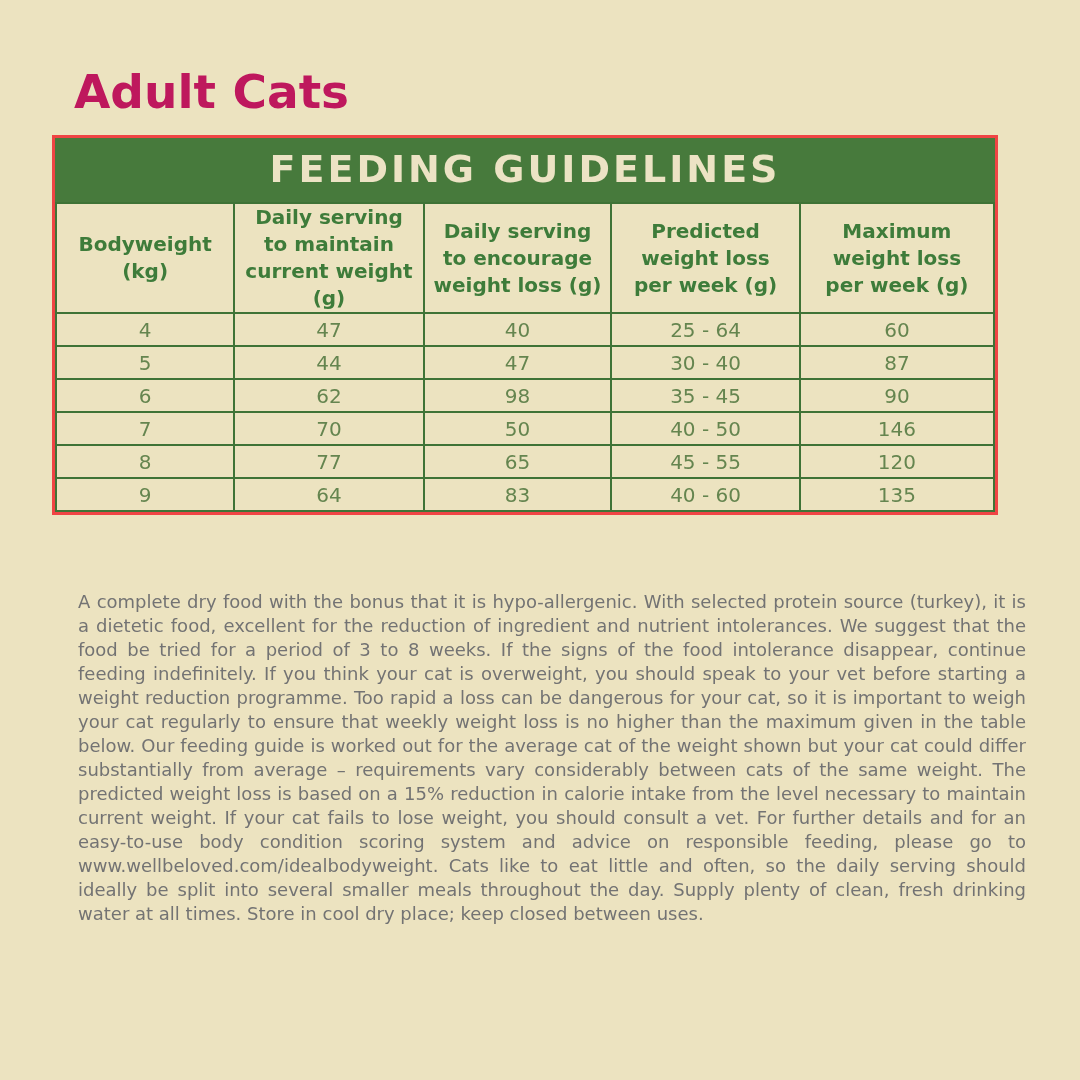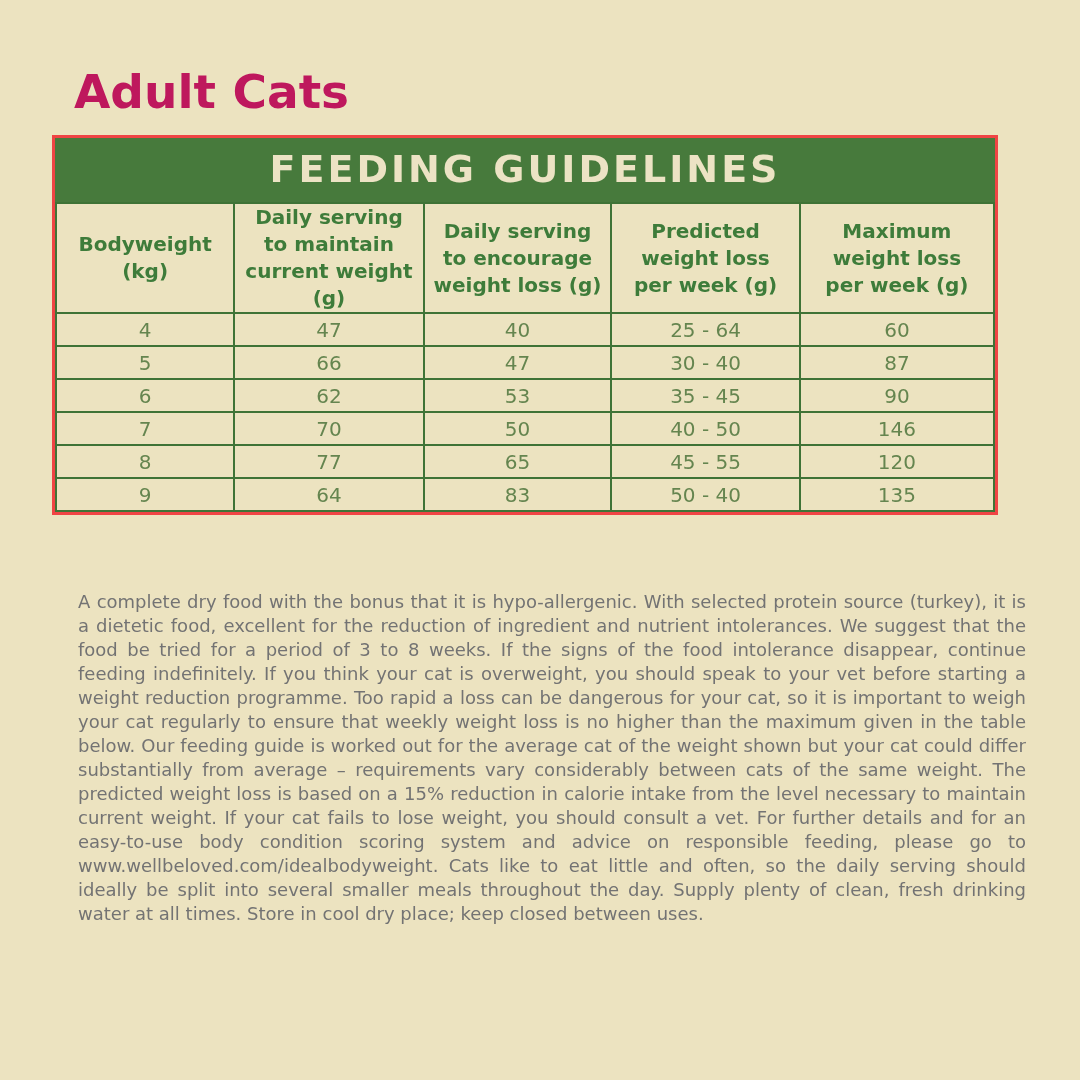--- a/index.html
+++ b/index.html
@@ -114,29 +114,29 @@
     <tbody>
       <tr>
         <td>4</td>
         <td>47</td>
         <td>40</td>
         <td>25 - 64</td>
         <td>60</td>
       </tr>
       <tr>
         <td>5</td>
-        <td>66</td>
+        <td>44</td>
         <td>47</td>
         <td>30 - 40</td>
         <td>87</td>
       </tr>
       <tr>
         <td>6</td>
         <td>62</td>
-        <td>53</td>
+        <td>98</td>
         <td>35 - 45</td>
         <td>90</td>
       </tr>
       <tr>
         <td>7</td>
         <td>70</td>
         <td>50</td>
         <td>40 - 50</td>
         <td>146</td>
       </tr>
@@ -144,20 +144,20 @@
         <td>8</td>
         <td>77</td>
         <td>65</td>
         <td>45 - 55</td>
         <td>120</td>
       </tr>
       <tr>
         <td>9</td>
         <td>64</td>
         <td>83</td>
-        <td>50 - 40</td>
+        <td>40 - 60</td>
         <td>135</td>
       </tr>
     </tbody>
   </table>
 </div>
 
 <p class="description">A complete dry food with the bonus that it is hypo-allergenic. With selected protein source (turkey), it is a dietetic food, excellent for the reduction of ingredient and nutrient intolerances. We suggest that the food be tried for a period of 3 to 8 weeks. If the signs of the food intolerance disappear, continue feeding indefinitely. If you think your cat is overweight, you should speak to your vet before starting a weight reduction programme. Too rapid a loss can be dangerous for your cat, so it is important to weigh your cat regularly to ensure that weekly weight loss is no higher than the maximum given in the table below. Our feeding guide is worked out for the average cat of the weight shown but your cat could differ substantially from average – requirements vary considerably between cats of the same weight. The predicted weight loss is based on a 15% reduction in calorie intake from the level necessary to maintain current weight. If your cat fails to lose weight, you should consult a vet. For further details and for an easy-to-use body condition scoring system and advice on responsible feeding, please go to www.wellbeloved.com/idealbodyweight. Cats like to eat little and often, so the daily serving should ideally be split into several smaller meals throughout the day. Supply plenty of clean, fresh drinking water at all times. Store in cool dry place; keep closed between uses.</p>
 
 </body></html>

